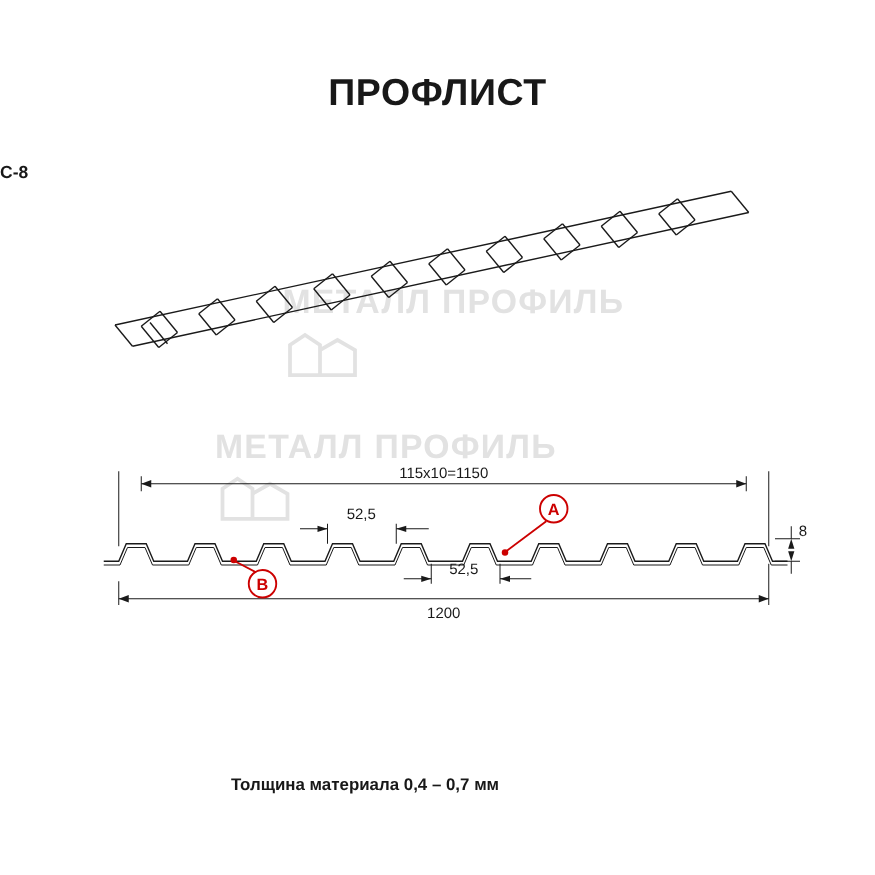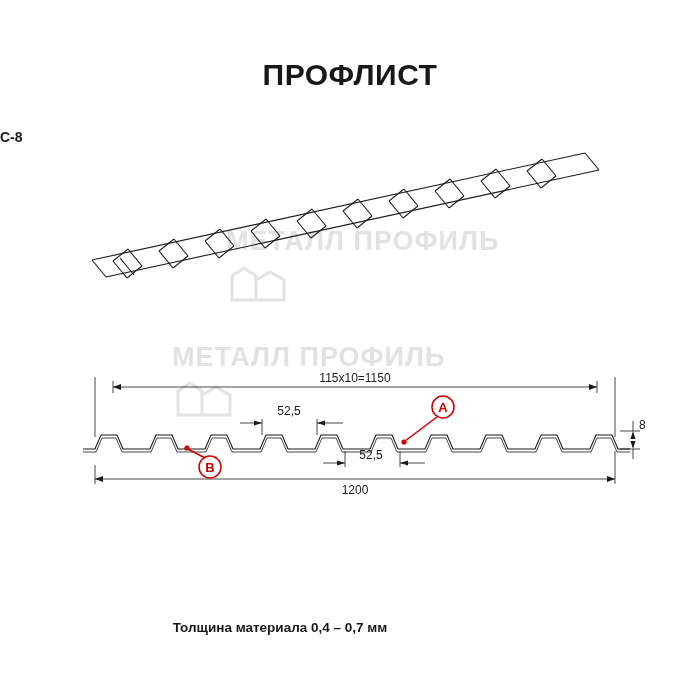--- a/index.html
+++ b/index.html
@@ -39,21 +39,21 @@
     width: 700px;
     text-align: left;
     font-size: 14px;
     font-weight: bold;
     color: #181818;
     margin-top: 28px;
   }
   .footnote {
     position: absolute;
     top: 620px;
-    left: 0;
+    left: 12px;
     width: 560px;
     text-align: center;
     font-size: 13.5px;
     font-weight: bold;
     color: #181818;
   }
   .iso-wrap {
     position: absolute;
     top: 140px;
     left: 60px;

